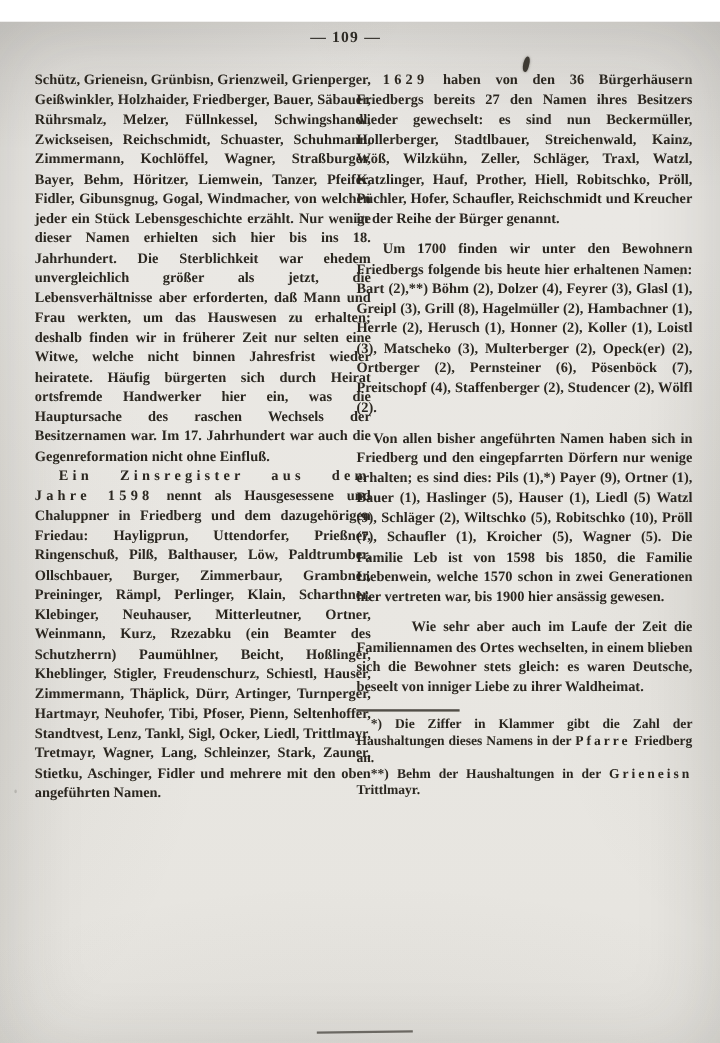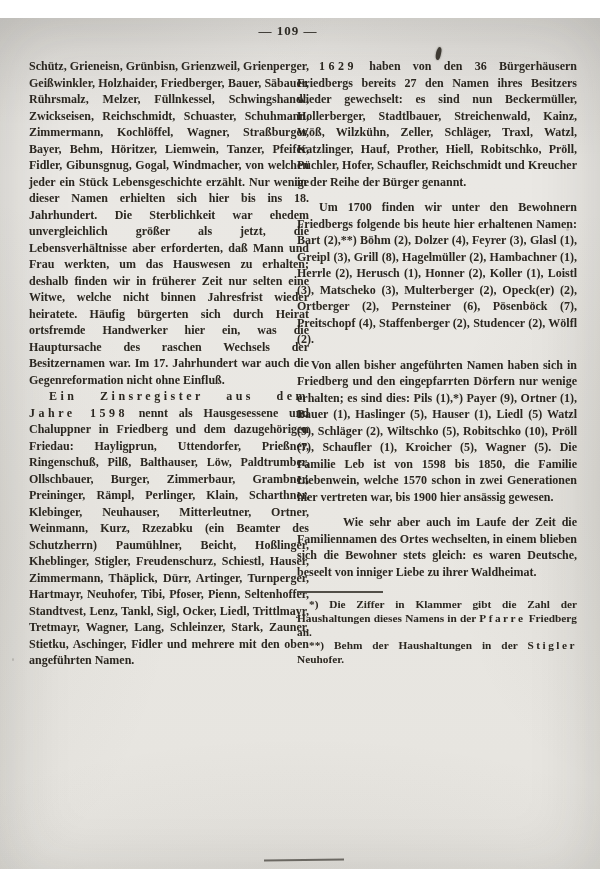--- a/index.html
+++ b/index.html
@@ -84,18 +84,18 @@
 
   <div class="col col-right">
     <p class="ind2"><span class="spaced">1629</span><span> haben von den 36 Bürgerhäusern Friedbergs bereits 27 den Namen ihres Besitzers wieder gewechselt: es sind nun Beckermüller, Hollerberger, Stadtlbauer, Streichenwald, Kainz, Wöß, Wilzkühn, Zeller, Schläger, Traxl, Watzl, Katzlinger, Hauf, Prother, Hiell, Robitschko, Pröll, Püchler, Hofer, Schaufler, Reichschmidt und Kreucher in der Reihe der Bürger genannt.</span></p>
     <p class="ind2 gap"><span>Um 1700 finden wir unter den Bewohnern Friedbergs folgende bis heute hier erhaltenen Namen: Bart (2),**) Böhm (2), Dolzer (4), Feyrer (3), Glasl (1), Greipl (3), Grill (8), Hagelmüller (2), Hambachner (1), Herrle (2), Herusch (1), Honner (2), Koller (1), Loistl (3), Matscheko (3), Multerberger (2), Opeck(er) (2), Ortberger (2), Pernsteiner (6), Pösenböck (7), Preitschopf (4), Staffenberger (2), Studencer (2), Wölfl (2).</span></p>
     <p class="ind3 gap"><span>Von allen bisher angeführten Namen haben sich in Friedberg und den eingepfarrten Dörfern nur wenige erhalten; es sind dies: Pils (1),*) Payer (9), Ortner (1), Bauer (1), Haslinger (5), Hauser (1), Liedl (5) Watzl (9), Schläger (2), Wiltschko (5), Robitschko (10), Pröll (7), Schaufler (1), Kroicher (5), Wagner (5). Die Familie Leb ist von 1598 bis 1850, die Familie Liebenwein, welche 1570 schon in zwei Generationen hier vertreten war, bis 1900 hier ansässig gewesen.</span></p>
     <p class="ind4 gap"><span>Wie sehr aber auch im Laufe der Zeit die Familiennamen des Ortes wechselten, in einem blieben sich die Bewohner stets gleich: es waren Deutsche, beseelt von inniger Liebe zu ihrer Waldheimat.</span></p>
 
     <div class="fn-rule"></div>
 
     <p class="footnote"><span>*)</span><span> Die Ziffer in Klammer gibt die Zahl der Haushaltungen dieses Namens in der </span><span class="fn-spaced">Pfarre</span><span> Friedberg an.</span></p>
-    <p class="footnote"><span>**)</span><span> Behm der Haushaltungen in der </span><span class="fn-spaced">Stigler</span><span> Neuhofer.</span></p>
+    <p class="footnote"><span>**)</span><span> Behm der Haushaltungen in der </span><span class="fn-spaced">Grieneisn</span><span> Trittlmayr.</span></p>
   </div>
 
   <div class="end-rule"></div>
 
 </div>
 
 </body></html>

